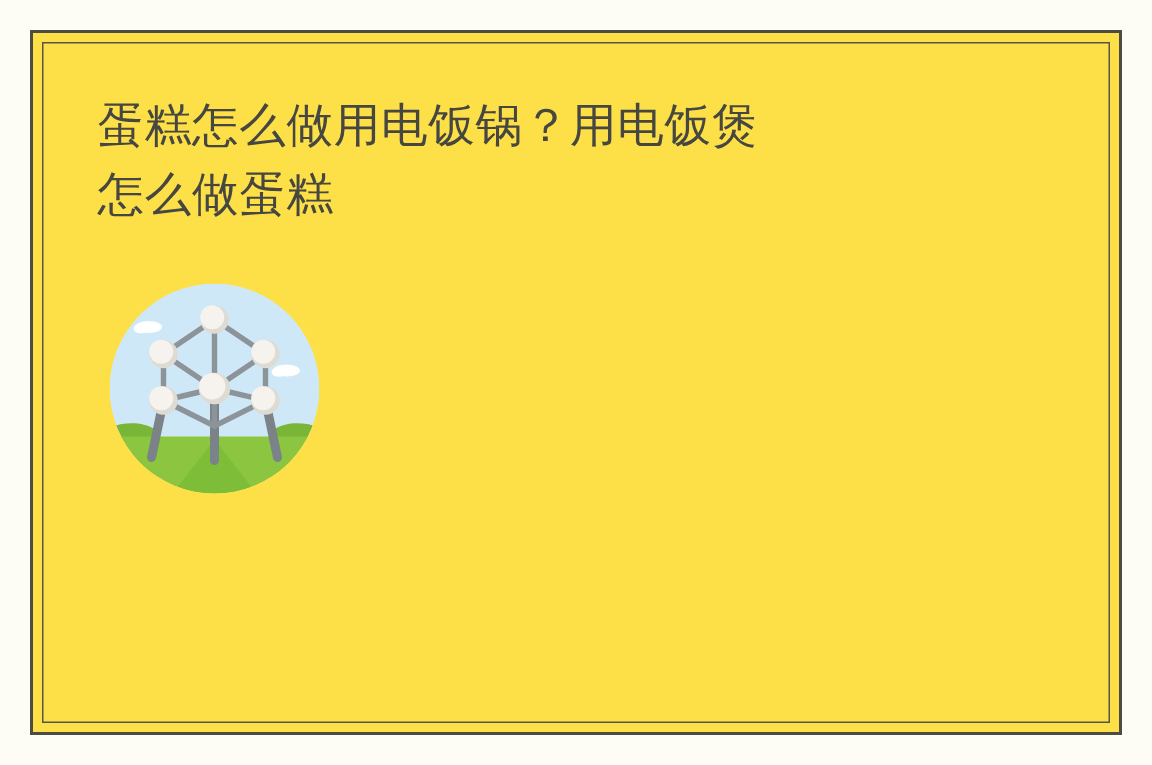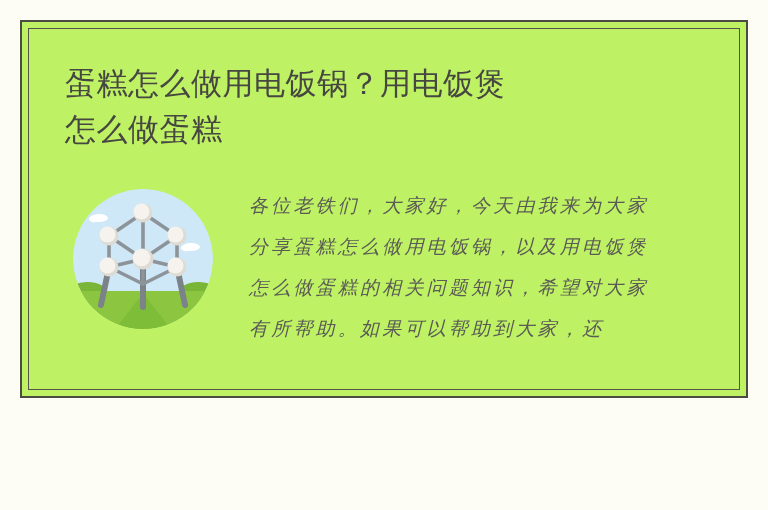--- a/index.html
+++ b/index.html
@@ -12,24 +12,24 @@
     background: #fdfcf5;
     font-family: "Liberation Sans", "DejaVu Sans", sans-serif;
     overflow: hidden;
   }
 
   #article-card {
     position: absolute;
     left: 20px;
     top: 20px;
     width: 728px;
-    height: 378px;
+    height: 470px;
     box-sizing: border-box;
     border: 2px solid #4c4c40;
-    background: #bef264;
+    background: #fde047;
   }
 
   #article-inner-frame {
     position: absolute;
     left: 6px;
     top: 6px;
     right: 6px;
     bottom: 6px;
     box-sizing: border-box;
     border: 1px solid #55554a;
@@ -161,18 +161,17 @@
                 <circle cx="68.5" cy="68.5" r="8.8" fill="#f6f3ee"></circle>
                 <circle cx="36" cy="78" r="9.5" fill="#dedbd4"></circle>
                 <circle cx="34.5" cy="76.5" r="8" fill="#f6f3ee"></circle>
                 <circle cx="104" cy="78" r="9.5" fill="#dedbd4"></circle>
                 <circle cx="102.5" cy="76.5" r="8" fill="#f6f3ee"></circle>
               </g>
             </g>
           </svg>
         </div>
 
-        <p id="intro-paragraph">各位老铁们，大家好，今天由我来为大家分享蛋糕怎么做用电饭锅，以及用电饭煲怎么做蛋糕的相关问题知识，希望对大家有所帮助。如果可以帮助到大家，还</p>
 
       </div>
     </div>
   </div>
 </div>
 
 </body></html>

